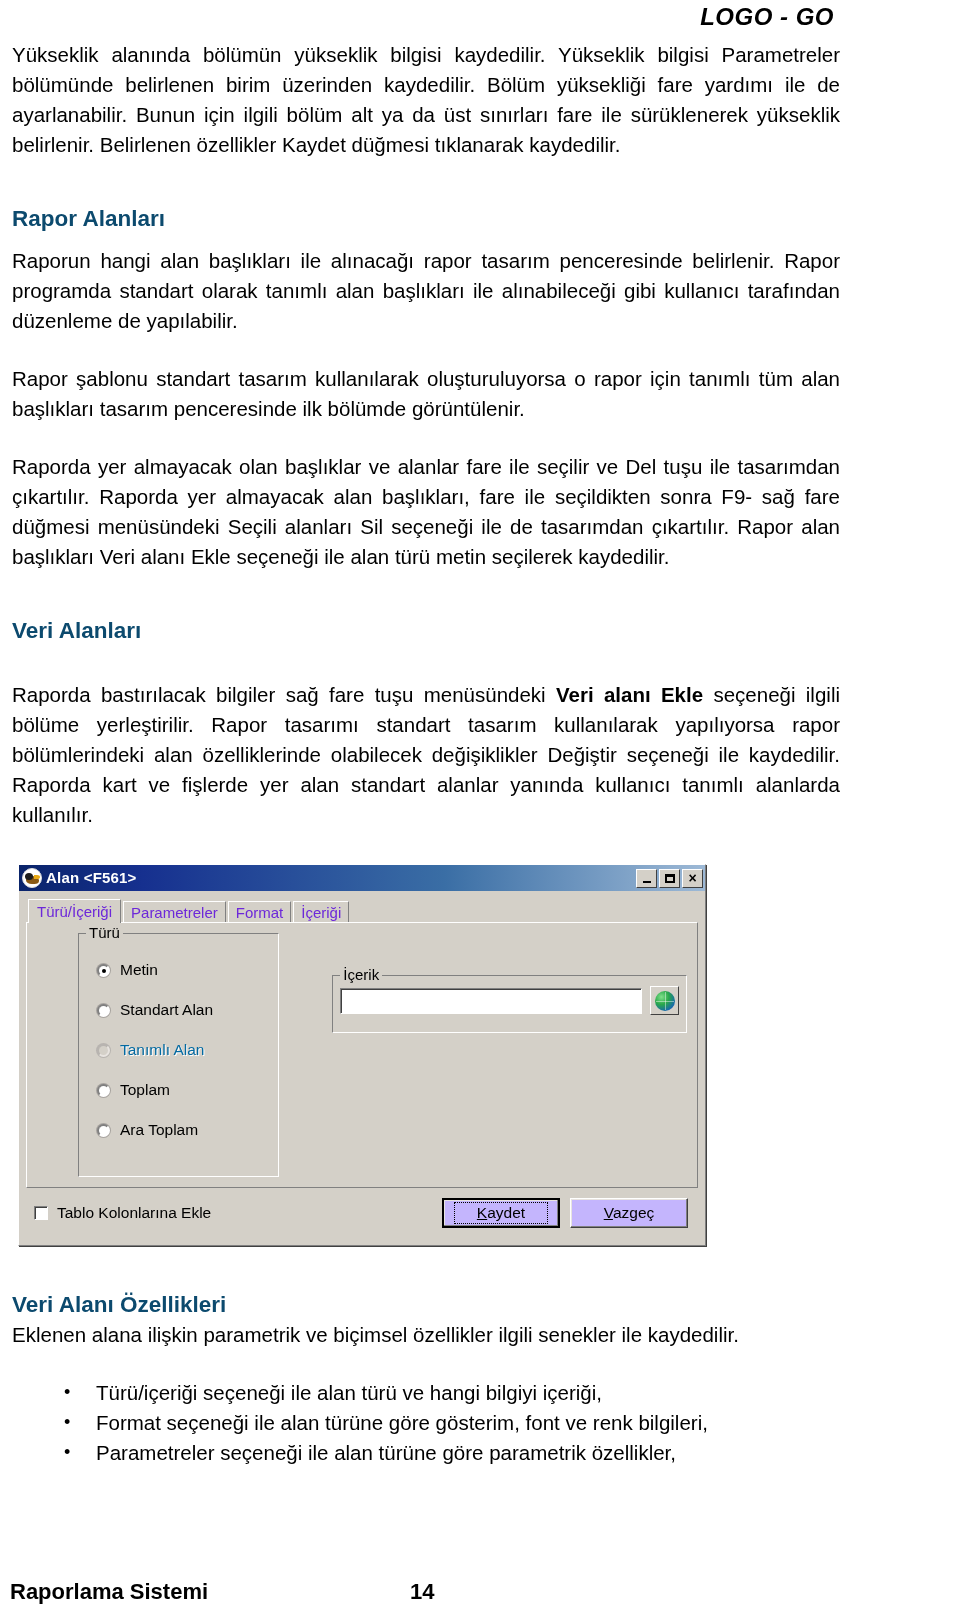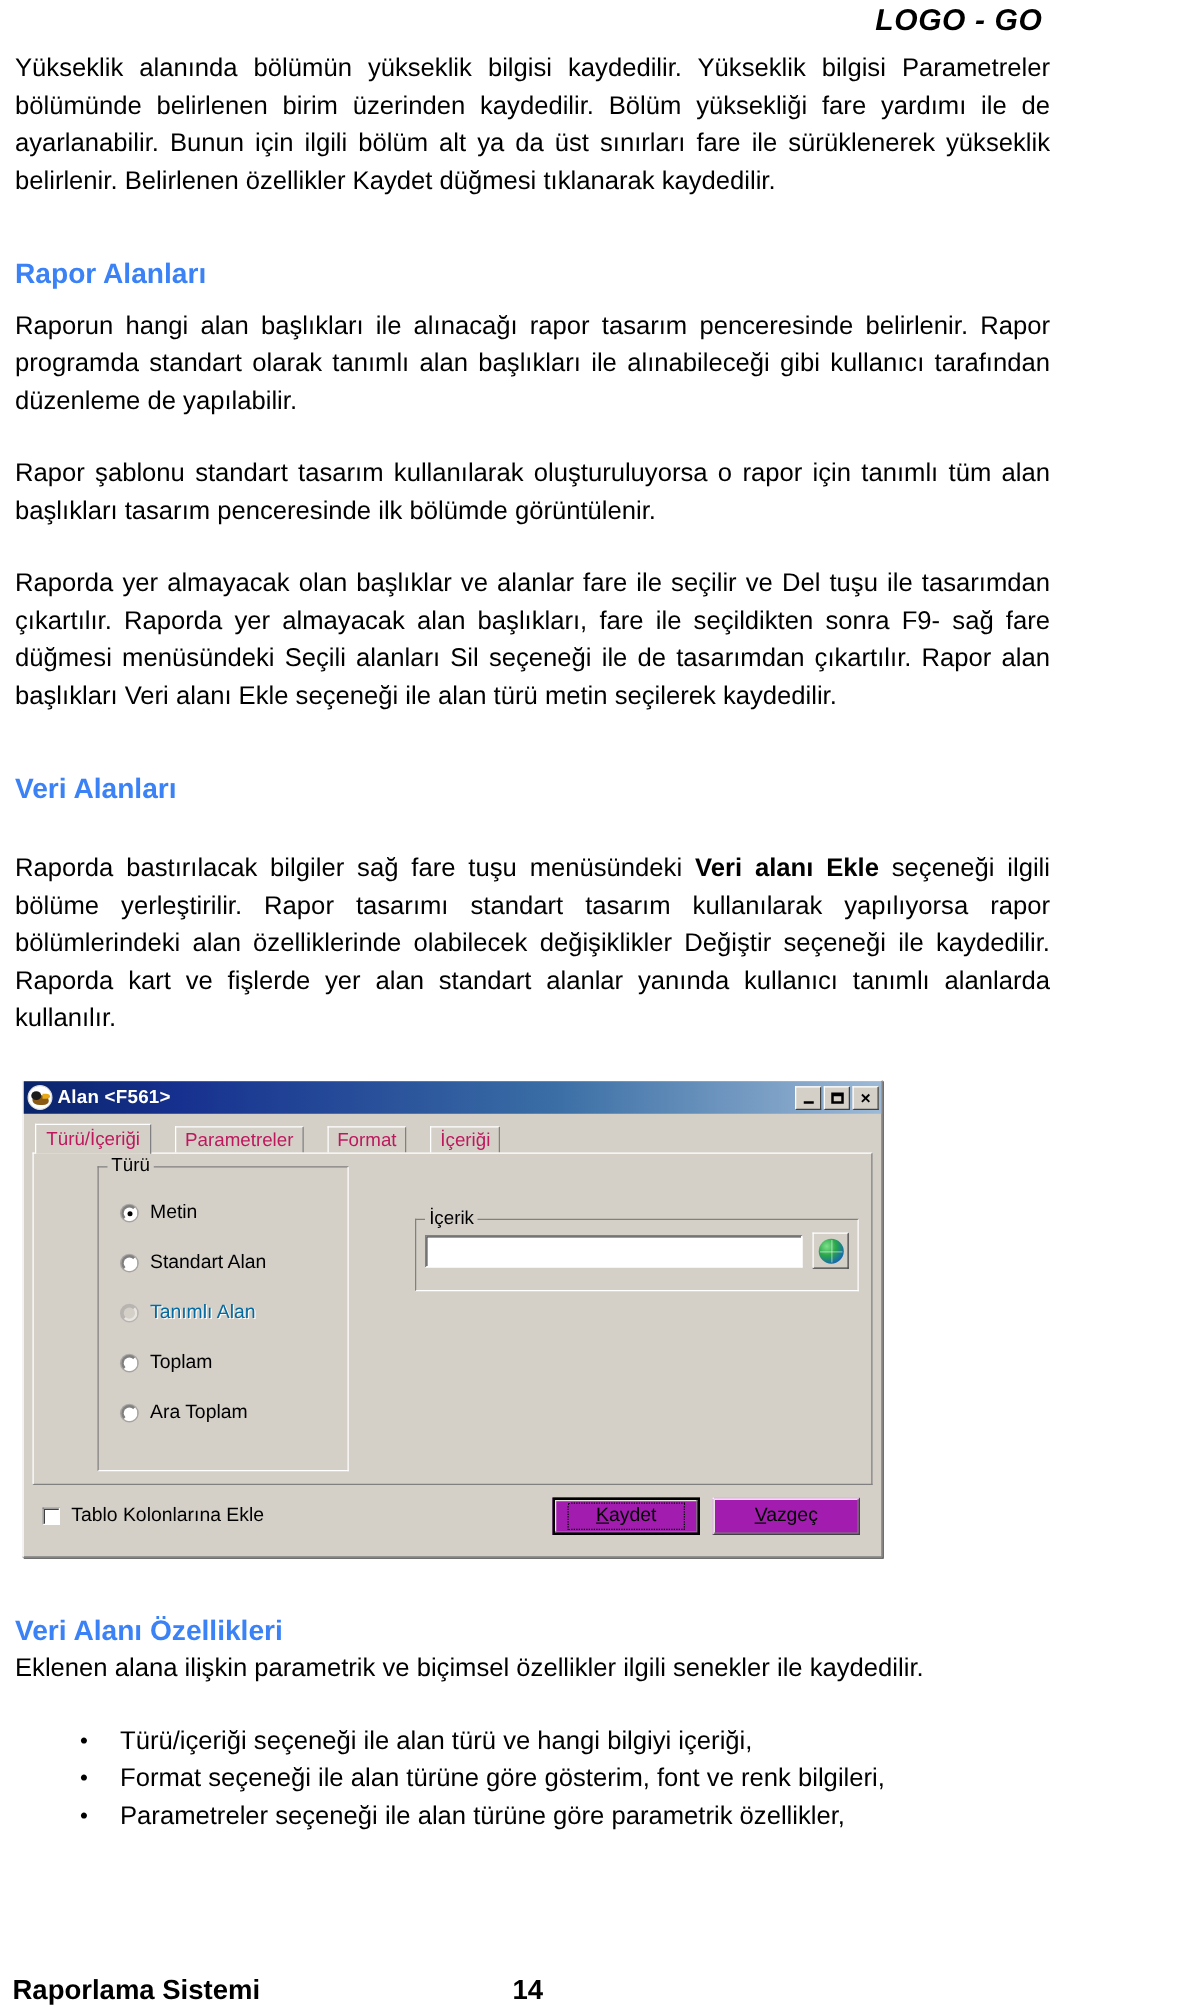--- a/index.html
+++ b/index.html
@@ -45,21 +45,21 @@
     margin: 0;
     padding: 0 2px;
   }
   .para.left { text-align: left; }
   .spacer-28 { height: 28px; }
   .spacer-12 { height: 12px; }
   .spacer-34 { height: 34px; }
   .spacer-44 { height: 44px; }
 
   h2.red-head {
-    color: #3b82f6;
+    color: #0c4a6e;
     font-size: 22.5px;
     font-weight: bold;
     margin: 0;
     padding: 0 2px;
     line-height: 30px;
   }
 
   b.strong { font-weight: bold; }
 
   
@@ -192,22 +192,22 @@
   }
   .tab {
     height: 22px;
     padding: 0 7px;
     font-size: 15px;
     line-height: 21px;
     background: #d4d0c8;
     border: 1px solid #ffffff;
     border-right-color: #808080;
     border-bottom: none;
-    margin-right: 19px;
-    color: #be185d;
+    margin-right: 2px;
+    color: #6d28d9;
     white-space: nowrap;
   }
   .tab.active {
     height: 24px;
     line-height: 23px;
     font-weight: normal;
     position: relative;
     z-index: 3;
     margin-left: -2px;
     padding: 0 8px;
@@ -352,21 +352,21 @@
     border: 1px solid #808080;
     border-right-color: #ffffff;
     border-bottom-color: #ffffff;
     box-shadow: inset 1px 1px 0 #404040;
     margin-right: 9px;
     flex: 0 0 auto;
   }
   .btn {
     width: 118px;
     height: 30px;
-    background: #a21caf;
+    background: #c4b5fd;
     border: 1px solid #ffffff;
     border-right-color: #404040;
     border-bottom-color: #404040;
     box-shadow: inset -1px -1px 0 #808080, inset 1px 1px 0 #e8e4e0;
     font-size: 15.5px;
     font-family: "Liberation Sans", sans-serif;
     display: flex;
     align-items: center;
     justify-content: center;
     color: #000;

